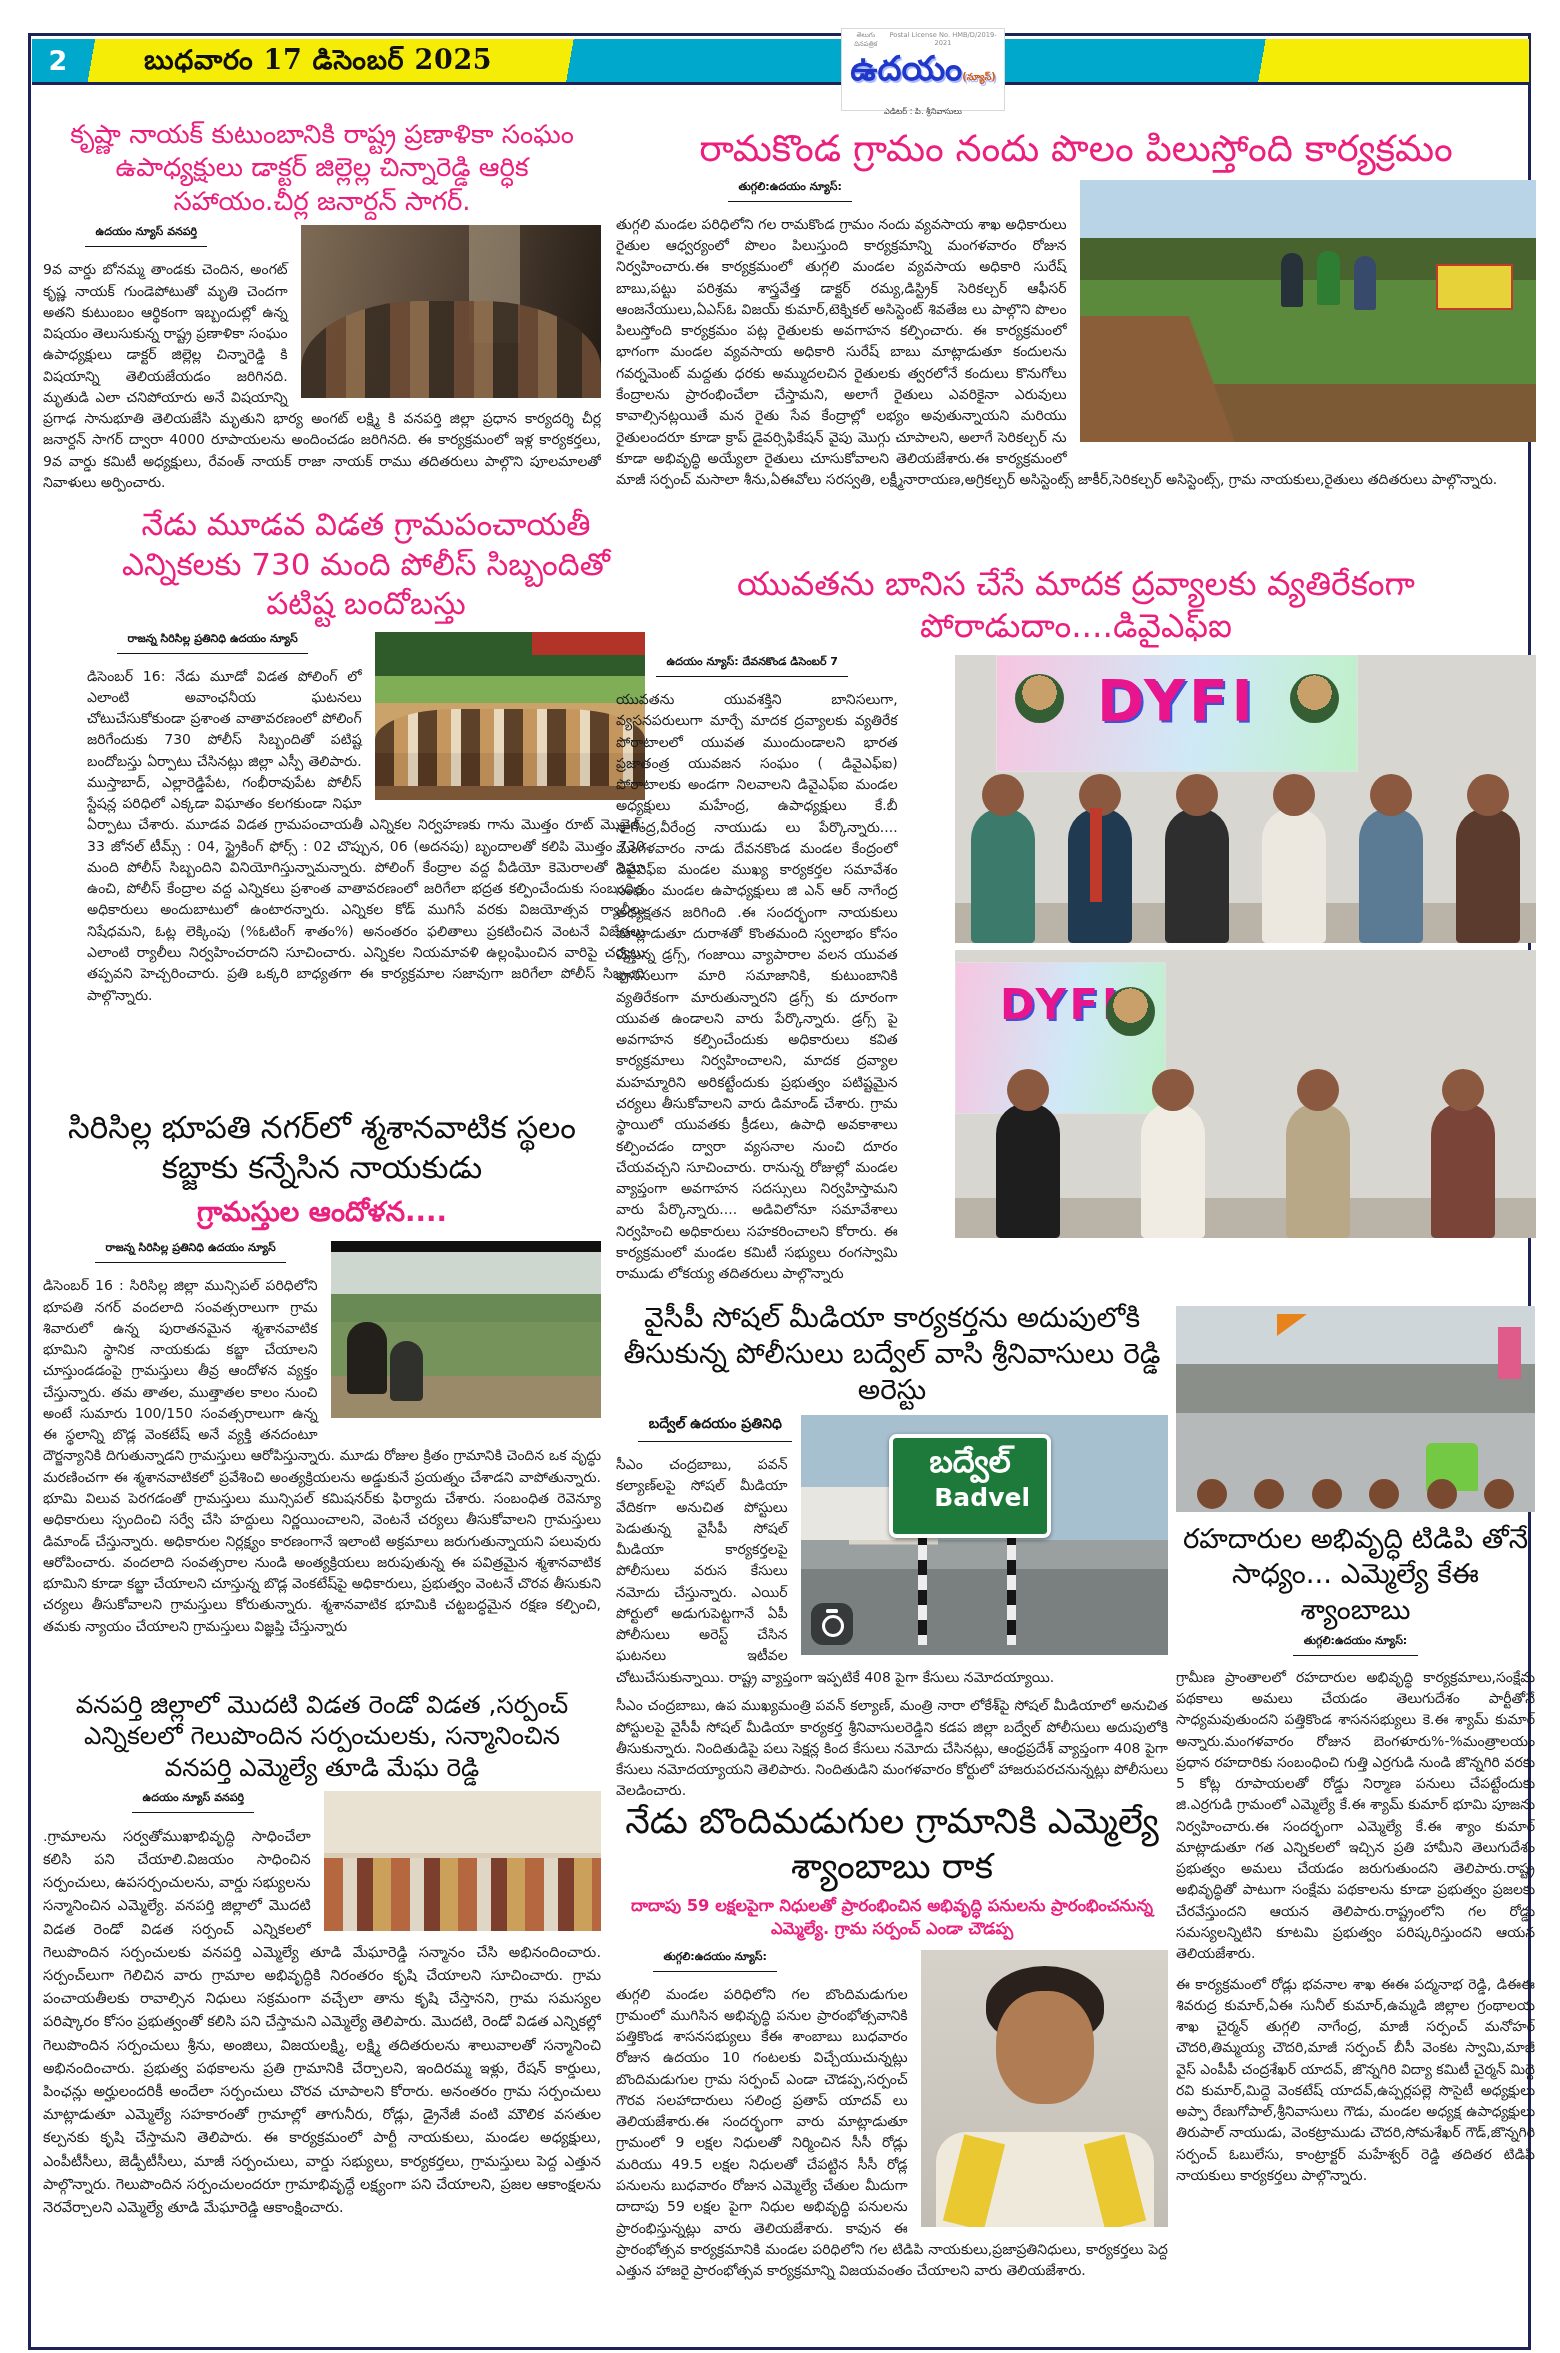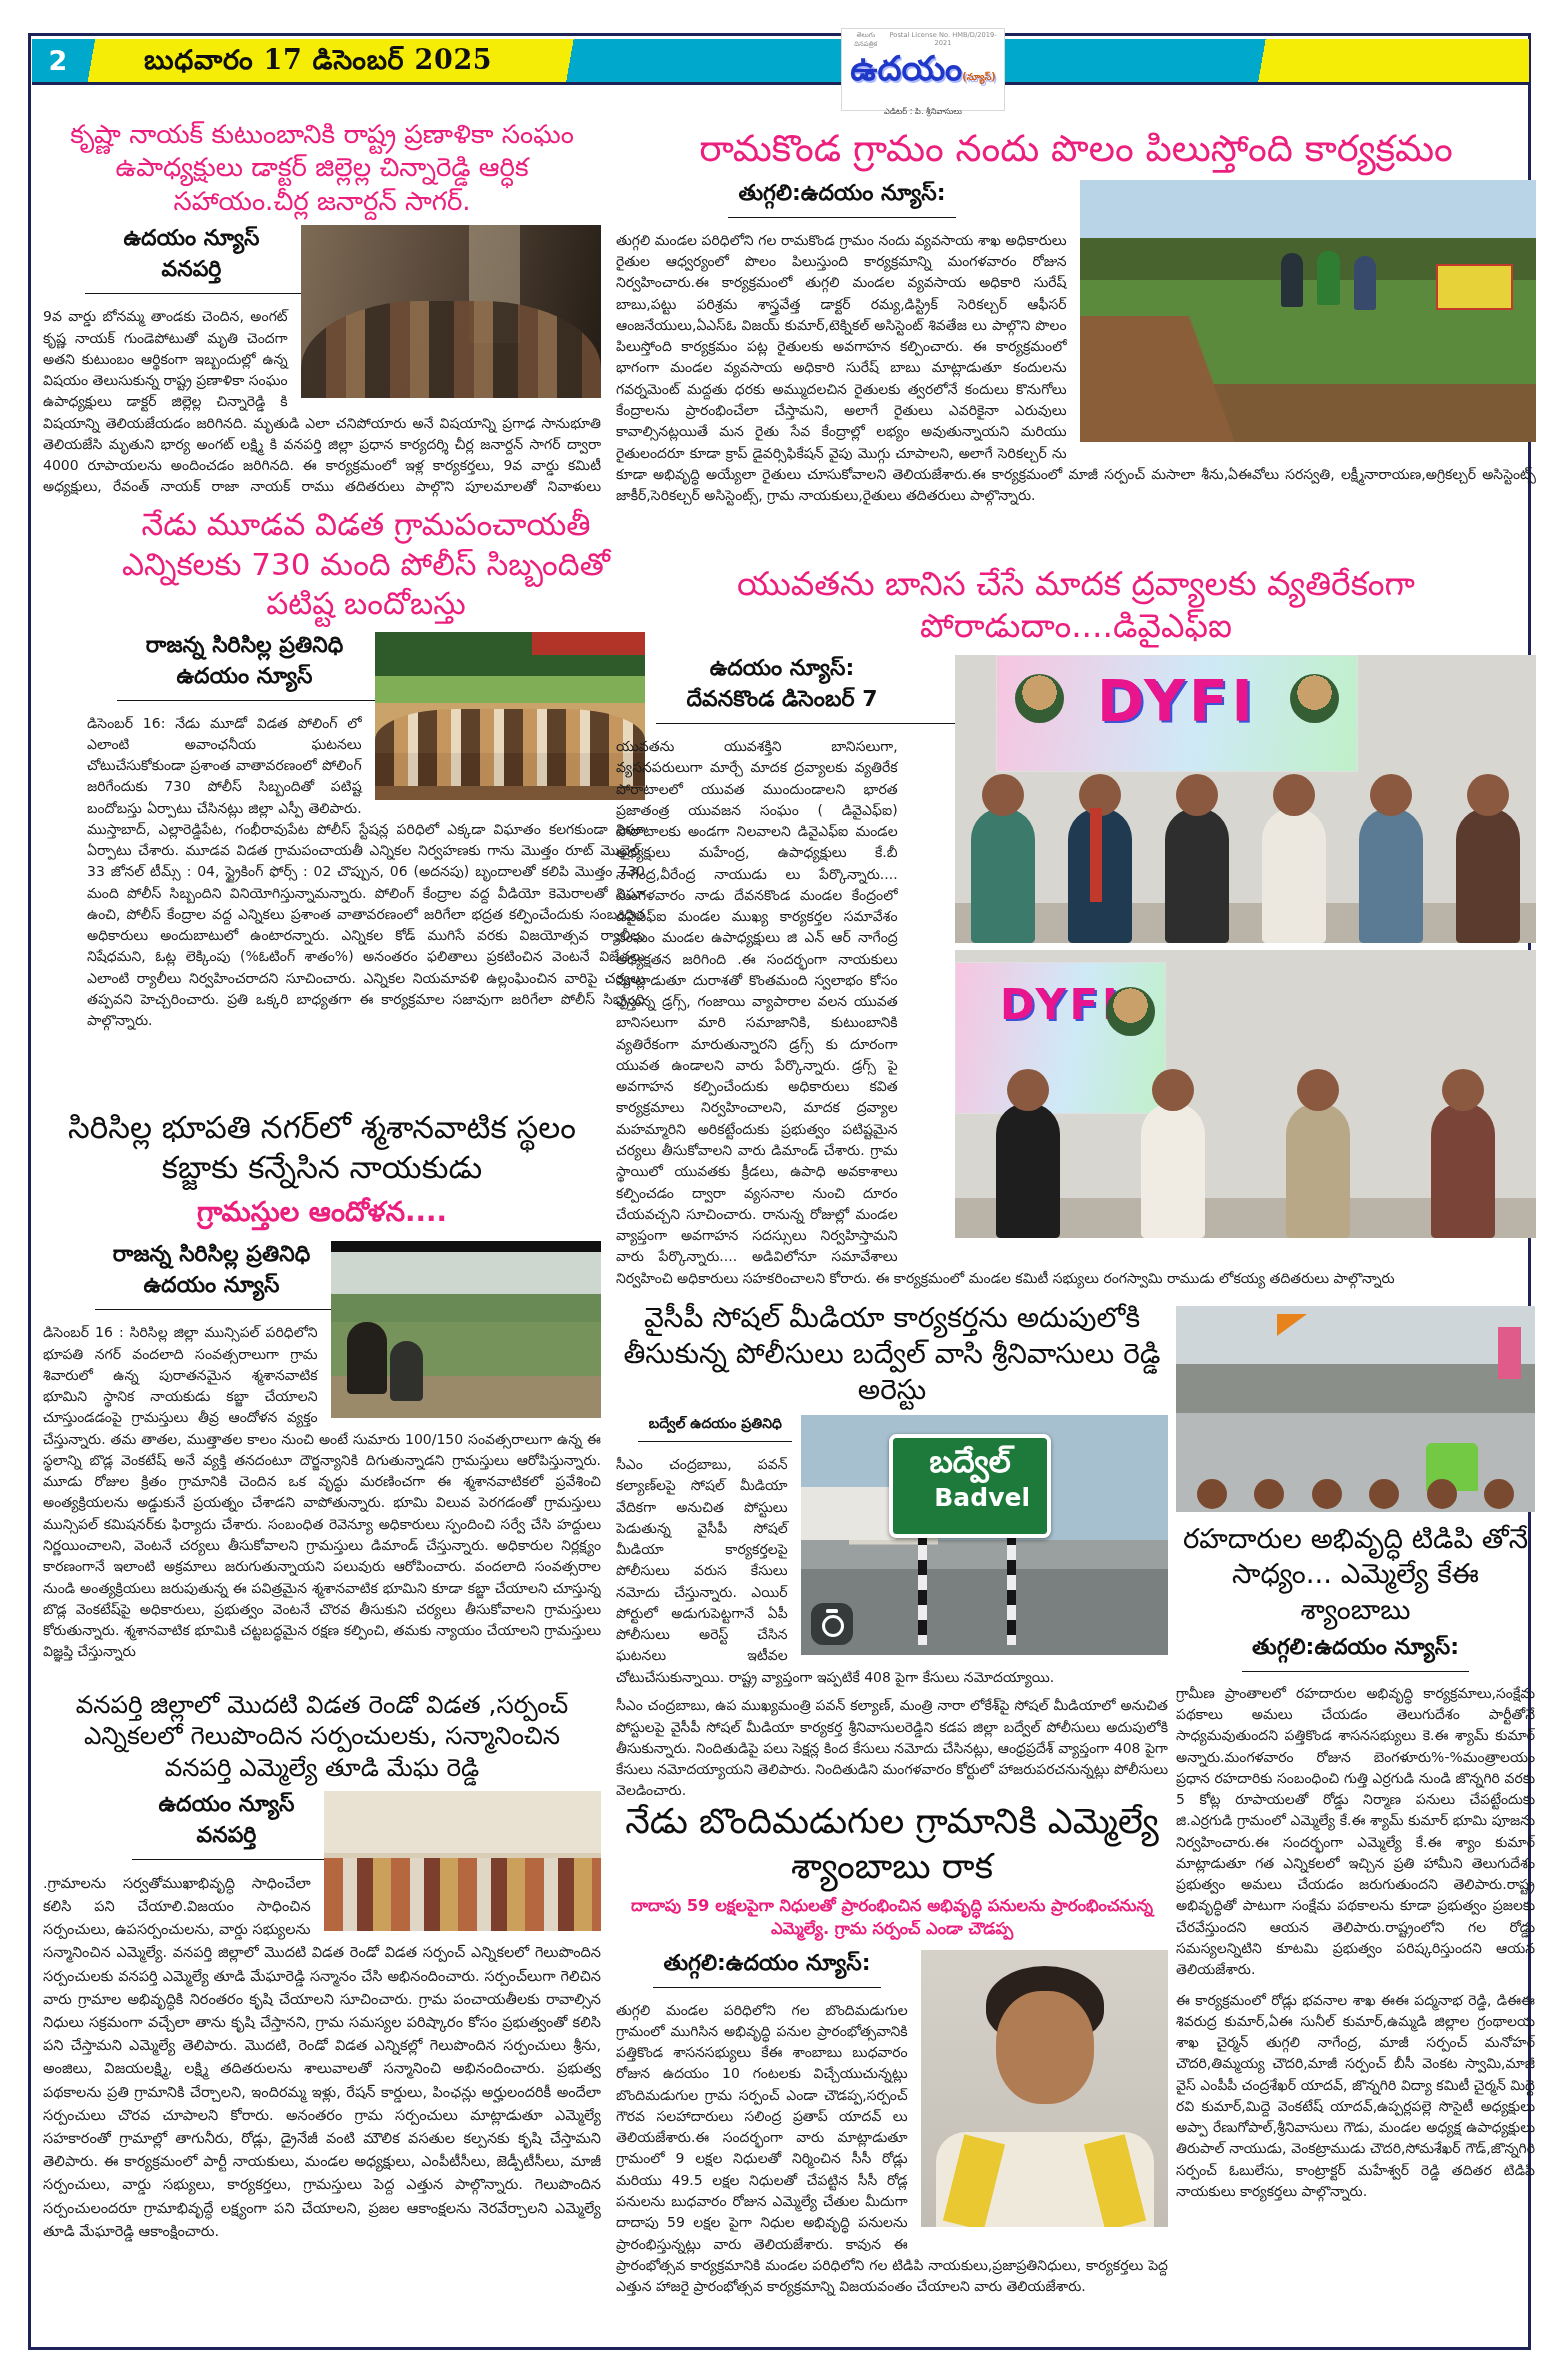--- a/index.html
+++ b/index.html
@@ -18,21 +18,21 @@
   .logotext{font-size:34px;font-weight:900;color:#2038c8;line-height:1.15;
             text-shadow:1.5px 1.5px 0 #aab8ff,-0.7px -0.7px 0 #ffffff;}
   .logosuf{font-size:9.7px;color:#d05a10;font-weight:bold;}
   .editor{font-size:8.2px;color:#444;margin-top:18px;}
   
   .art{position:absolute;overflow:hidden;box-sizing:border-box;}
   .hl{margin:0 4.5px 7.5px;text-align:center;font-weight:normal;line-height:1.28;}
   .pink{color:#ec1f7f;}
   .blackhl{color:#0f0f0f;}
   .subhead{margin:0 0 7.5px;text-align:center;font-weight:bold;}
-  .byline{font-weight:bold;font-size:22px;border-bottom:1.5px solid #151515;padding:0 10.4px 6px;
+  .byline{font-weight:bold;font-size:11px;border-bottom:1.5px solid #151515;padding:0 10.4px 6px;
           margin:3px 0 12px 45px;width:max-content;max-width:92%;text-align:center;color:#111;}
   .body{font-size:14px;line-height:1.52;text-align:justify;margin:0;color:#1c1c1c;}
   .ph{float:right;margin:0 0 7.5px 13.4px;position:relative;overflow:hidden;background:#b9b9b9;}
   
   .phA{width:300px;height:173px;background:linear-gradient(100deg,#7d6b55 0%,#58483a 45%,#241c15 100%);}
   .pa-door{position:absolute;left:56%;top:0;width:17%;height:68%;background:#cabb9e;opacity:.45;}
   .pa-crowd{position:absolute;bottom:0;width:100%;height:56%;opacity:.92;border-radius:40% 40% 0 0/70% 70% 0 0;
             background:repeating-linear-gradient(90deg,#3a2d22 0 25px,#6b4a33 25px 45px,#8a6a4a 45px 64px);}
   .phB{width:270px;height:168px;background:linear-gradient(#2f5a2a 0 26%,#7fae57 26% 42%,#caa36a 42% 72%,#7a5636 72% 100%);}
   .pb-tent{position:absolute;right:0;top:0;width:42%;height:14%;background:#b23327;}

